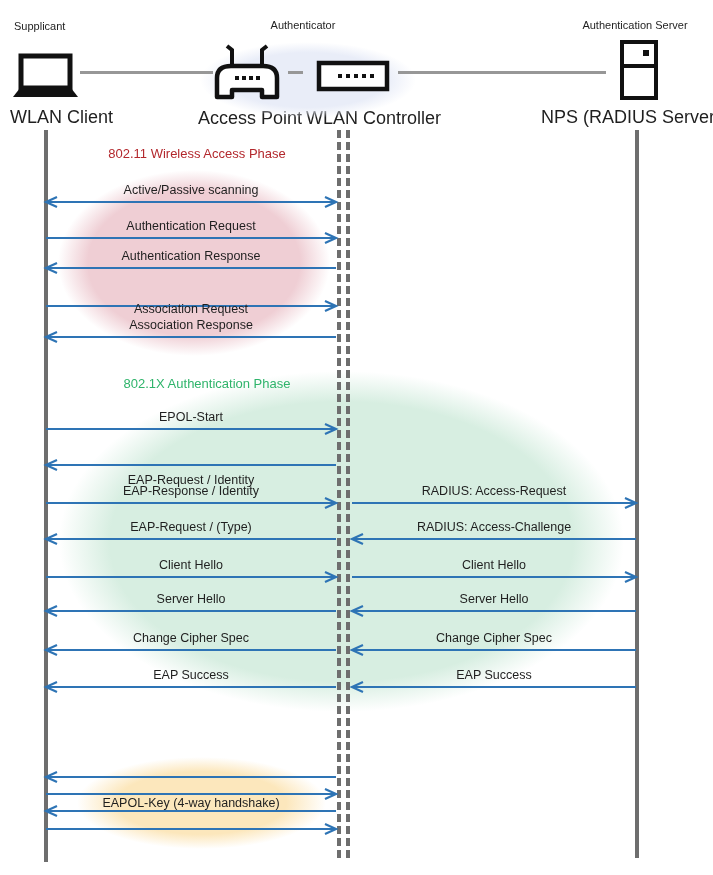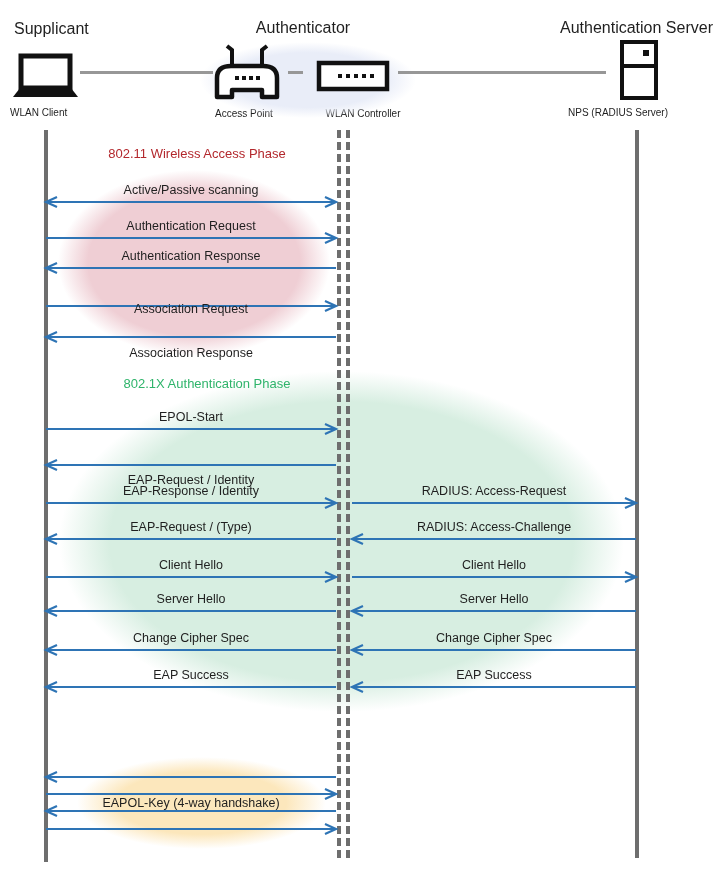--- a/index.html
+++ b/index.html
@@ -1,22 +1,22 @@
 <!DOCTYPE html>
 <html style="--arrow: #2E74B5; --lifeline: #6E6E6E; --connector: #979797; --text: #1F1F1F; --icon: #111111; --phase1-title: #B3282D; --phase1-fill: #EFCED4; --phase2-title: #2FB46B; --phase2-fill: #D7EEE1; --phase3-title: #E8854D; --phase3-fill: #FCE7BC; --authenticator-fill: #E9EDF8;"><head>
 <meta charset="utf-8">
 <style>
   html,body{margin:0;padding:0;background:#fff;}
   .canvas{
     position:relative;width:713px;height:875px;background:#fff;
     font-family:"Liberation Sans",sans-serif;color:var(--text,#1f1f1f);
     overflow:hidden;
   }
-  .role-label{position:absolute;font-size:16px;white-space:nowrap;color:var(--text,#1f1f1f);}
-  .node-label{position:absolute;font-size:10px;white-space:nowrap;color:var(--text,#1f1f1f);}
+  .role-label{position:absolute;font-size:11px;white-space:nowrap;color:var(--text,#1f1f1f);}
+  .node-label{position:absolute;font-size:18px;white-space:nowrap;color:var(--text,#1f1f1f);}
   .centered{text-align:center;}
   .ellipse{position:absolute;border-radius:50%;z-index:1;}
   .ellipse.lavender{background:radial-gradient(closest-side,var(--authenticator-fill,#E9EDF8) 72%,transparent 100%);}
   .ellipse.pink{background:radial-gradient(closest-side,var(--phase1-fill,#EFCED4) 78%,transparent 100%);}
   .ellipse.green{background:radial-gradient(closest-side,var(--phase2-fill,#D7EEE1) 82%,transparent 100%);}
   .ellipse.orange{background:radial-gradient(closest-side,var(--phase3-fill,#FCE7BC) 68%,transparent 100%);}
   .lifeline{position:absolute;top:130px;height:728px;z-index:2;}
   .lifeline.solid{width:4px;background:var(--lifeline,#6E6E6E);}
   .lifeline.dashed{width:0;border-left:4px dashed var(--lifeline,#6E6E6E);}
   .conn{position:absolute;top:71px;height:3px;background:var(--connector,#979797);z-index:2;}
@@ -106,21 +106,21 @@
       <div class="msg-label" style="left: 46px; width: 290px; top: 249px;">Authentication Response</div>
       <svg width="292" height="14" style="position: absolute; left: 45px; top: 261px; overflow: visible;">
         <line x1="1" y1="7" x2="291" y2="7" stroke="#2E74B5" stroke-width="2"></line>
         <path d="M 12 2 L 1 7 L 12 12" fill="none" stroke="#2E74B5" stroke-width="2.2"></path>
       </svg>
       <div class="msg-label" style="left: 46px; width: 290px; top: 302px;">Association Request</div>
       <svg width="292" height="14" style="position: absolute; left: 45px; top: 299px; overflow: visible;">
         <line x1="1" y1="7" x2="291" y2="7" stroke="#2E74B5" stroke-width="2"></line>
         <path d="M 280 2 L 291 7 L 280 12" fill="none" stroke="#2E74B5" stroke-width="2.2"></path>
       </svg>
-      <div class="msg-label" style="left: 46px; width: 290px; top: 318px; margin-top: 28px;">Association Response</div>
+      <div class="msg-label" style="left: 46px; width: 290px; top: 318px;">Association Response</div>
       <svg width="292" height="14" style="position: absolute; left: 45px; top: 330px; overflow: visible;">
         <line x1="1" y1="7" x2="291" y2="7" stroke="#2E74B5" stroke-width="2"></line>
         <path d="M 12 2 L 1 7 L 12 12" fill="none" stroke="#2E74B5" stroke-width="2.2"></path>
       </svg>
       <div class="msg-label" style="left: 46px; width: 290px; top: 410px;">EPOL-Start</div>
       <svg width="292" height="14" style="position: absolute; left: 45px; top: 422px; overflow: visible;">
         <line x1="1" y1="7" x2="291" y2="7" stroke="#2E74B5" stroke-width="2"></line>
         <path d="M 280 2 L 291 7 L 280 12" fill="none" stroke="#2E74B5" stroke-width="2.2"></path>
       </svg>
       <div class="msg-label" style="left: 46px; width: 290px; top: 446px; margin-top: 27px;">EAP-Request / Identity</div>

